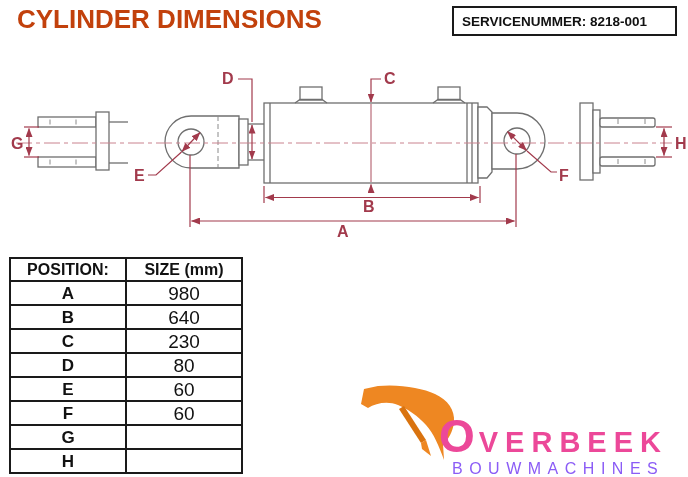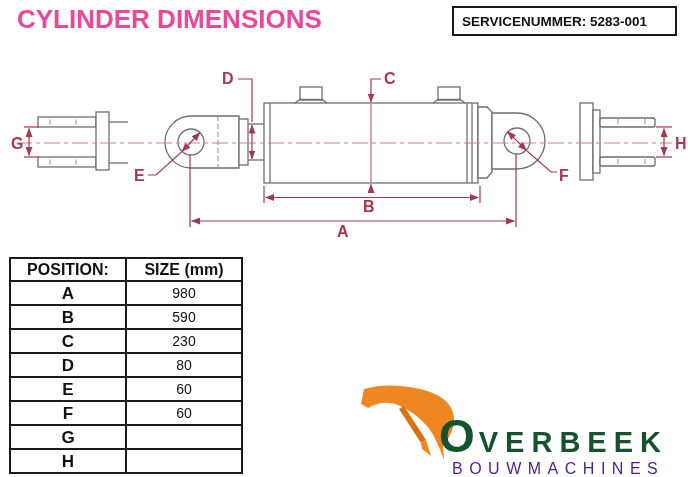--- a/index.html
+++ b/index.html
@@ -1,59 +1,59 @@
 <!DOCTYPE html>
 <html><head>
 <meta charset="utf-8">
 <style>
   html,body{margin:0;padding:0;background:#fff;}
   #page{position:relative;width:688px;height:477px;background:#fff;overflow:hidden;
         font-family:"Liberation Sans",sans-serif;color:#111;}
   
   .page-title{position:absolute;left:17px;top:4px;font-size:26px;font-weight:bold;
-              letter-spacing:0px;color:#ec4899;}
+              letter-spacing:0px;color:#c2410c;}
   .service-box{position:absolute;left:452px;top:6px;width:213px;height:26px;
                border:2px solid #1a1a1a;display:flex;align-items:center;padding-left:8px;
                font-size:13.5px;font-weight:bold;color:#111;background:#fff;}
   
   svg.drawing{position:absolute;left:0;top:0;}
   .outline{stroke:#6f6f6f;stroke-width:1.3;fill:#fff;}
   .outline-l{stroke:#6f6f6f;stroke-width:1.3;fill:none;}
   .tick{stroke:#8a8a8a;stroke-width:1;fill:none;}
   .hidden-line{stroke:#8a8a8a;stroke-width:1;fill:none;stroke-dasharray:5 3;}
   .centerline{stroke:#c9828e;stroke-width:1;fill:none;stroke-dasharray:16 4 4 4;}
   .dim{stroke:#A23A4C;stroke-width:1.2;fill:none;}
   .dim-thin{stroke:#A23A4C;stroke-width:0.9;fill:none;}
   .dim-label{font:bold 16px "Liberation Sans",sans-serif;fill:#A23A4C;}
   
   table.dim-table{position:absolute;left:9px;top:257px;width:234px;border-collapse:collapse;
                   table-layout:fixed;background:#fff;}
   table.dim-table th,table.dim-table td{border:2px solid #1a1a1a;text-align:center;
                   padding:0;line-height:1;height:22px;overflow:hidden;}
   table.dim-table th{font-size:16px;font-weight:bold;height:21px;}
   table.dim-table td.pos{font-size:17px;font-weight:bold;width:101px;}
-  table.dim-table td.val{font-size:14px;font-weight:normal;width:121px;}
+  table.dim-table td.val{font-size:19px;font-weight:normal;width:121px;}
   
   .logo-icon{position:absolute;left:360px;top:382px;}
   .logo-text{position:absolute;left:439px;top:414px;width:249px;}
-  .brand{font-weight:bold;color:#14532d;font-size:29px;letter-spacing:7px;
+  .brand{font-weight:bold;color:#ec4899;font-size:29px;letter-spacing:7px;
          line-height:44px;white-space:nowrap;}
   .brand-initial{font-size:46px;letter-spacing:4px;}
-  .sub{color:#4c1d95;font-size:16px;font-weight:500;letter-spacing:6.5px;
+  .sub{color:#8b5cf6;font-size:16px;font-weight:500;letter-spacing:6.5px;
        margin-top:-4px;padding-left:13px;white-space:nowrap;}
 </style>
 </head>
 <body>
 
 <div id="page">
 
   <div class="page-title">CYLINDER DIMENSIONS</div>
 
   <div class="service-box">
-    <span>SERVICENUMMER: 5283-001</span>
+    <span>SERVICENUMMER: 8218-001</span>
   </div>
 
   <svg class="drawing" width="688" height="477" viewBox="0 0 688 477" xmlns="http://www.w3.org/2000/svg">
     <defs>
       <marker id="arrM" markerUnits="userSpaceOnUse" markerWidth="9" markerHeight="7" refX="8.5" refY="3.5" orient="auto-start-reverse">
         <path d="M0,0 L9,3.5 L0,7 Z" fill="#A23A4C"></path>
       </marker>
     </defs>
 
     <g>
@@ -172,21 +172,21 @@
         <th>SIZE (mm)</th>
       </tr>
     </thead>
     <tbody>
       <tr>
         <td class="pos">A</td>
         <td class="val">980</td>
       </tr>
       <tr>
         <td class="pos">B</td>
-        <td class="val">590</td>
+        <td class="val">640</td>
       </tr>
       <tr>
         <td class="pos">C</td>
         <td class="val">230</td>
       </tr>
       <tr>
         <td class="pos">D</td>
         <td class="val">80</td>
       </tr>
       <tr>

